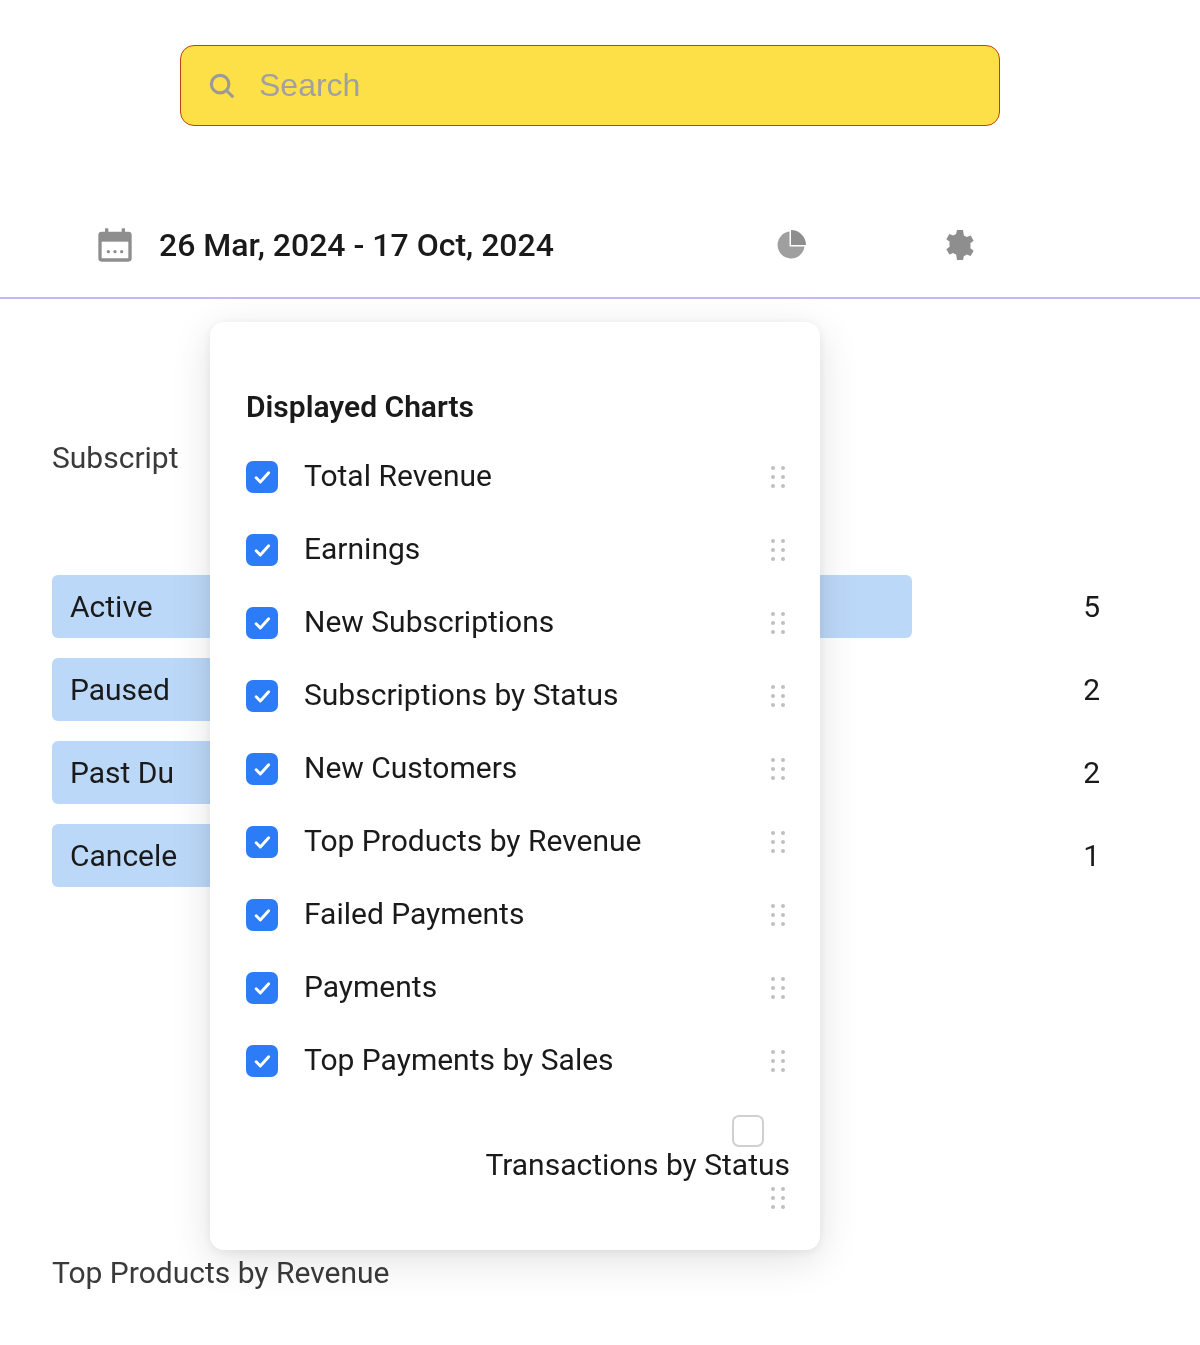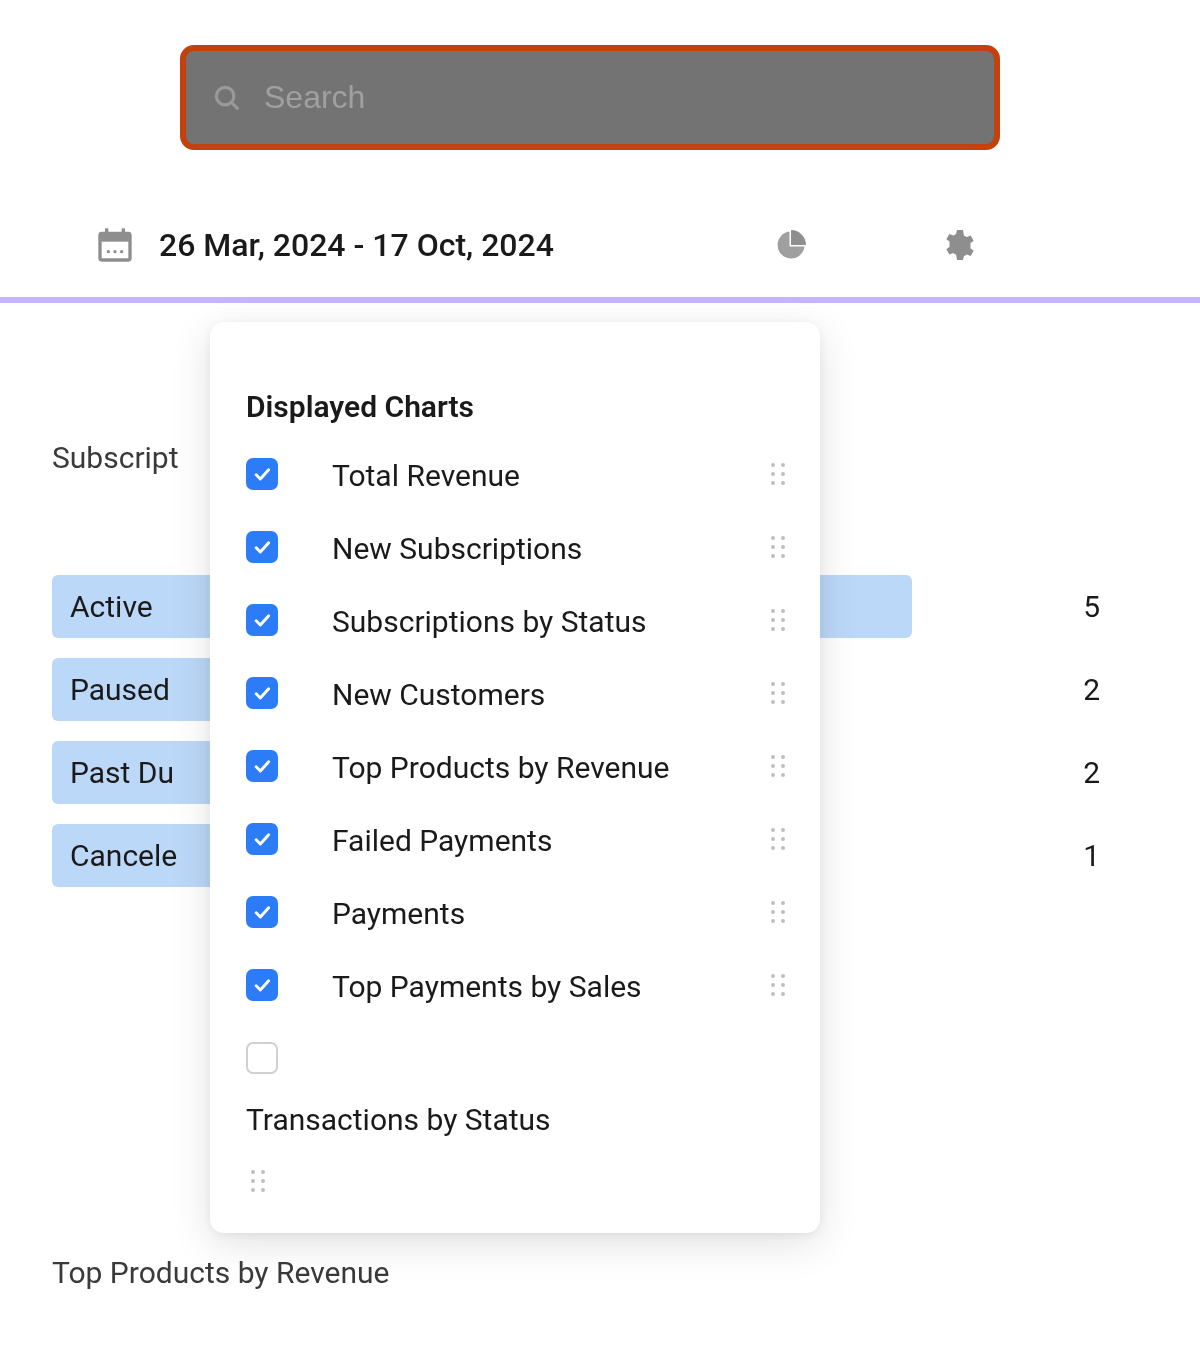--- a/index.html
+++ b/index.html
@@ -13,24 +13,24 @@
     }
     .search-wrap {
       position: absolute;
       top: 45px;
       left: 180px;
       width: 820px;
     }
     .search-input-container {
       display: flex;
       align-items: center;
-      border: 6px solid #c2410c;
+      border: 1px solid #c2410c;
       border-radius: 14px;
-      padding: 28px 26px;
-      background: #737373;
+      padding: 21px 26px;
+      background: #fde047;
     }
     .search-icon {
       width: 30px;
       height: 30px;
       color: #9a9a9a;
       margin-right: 22px;
     }
     .search-input {
       border: none;
       outline: none;
@@ -43,21 +43,21 @@
       color: #a0a0a0;
     }
     .toolbar {
       position: absolute;
       top: 225px;
       left: 0;
       right: 0;
       display: flex;
       align-items: center;
       padding: 0 95px 32px 95px;
-      border-bottom: 6px solid #c4b5fd;
+      border-bottom: 2px solid #c4b5fd;
     }
     .calendar-icon {
       width: 40px;
       height: 40px;
       color: #8e8e8e;
       margin-right: 24px;
     }
     .date-range {
       font-size: 32px;
       font-weight: 500;
@@ -130,23 +130,22 @@
     }
     .popover-title {
       font-size: 30px;
       font-weight: 600;
       color: #1a1a1a;
       margin-bottom: 34px;
       margin-top: 31px;
     }
     .check-row {
       display: flex;
-      align-items: flex-start;
+      align-items: flex-end;
       margin-bottom: 38px;
-      gap: 28px;
     }
     .check-row:last-child { margin-bottom: 0; flex-direction: column; }
     .checkbox {
       width: 32px;
       height: 32px;
       border-radius: 7px;
       display: flex;
       align-items: center;
       justify-content: center;
       flex-shrink: 0;
@@ -262,20 +261,36 @@
             <circle cx="7" cy="25" r="2"></circle>
             <circle cx="17" cy="25" r="2"></circle>
           </svg></div>
       </div>
       <div class="check-row">
         <div class="checkbox checked">
           <svg viewBox="0 0 24 24" fill="none" stroke="currentColor" stroke-width="3.5" stroke-linecap="round" stroke-linejoin="round">
             <polyline points="5 13 10 18 20 7"></polyline>
           </svg>
         </div>
+        <div class="check-label">Earnings</div>
+        <div class="drag-handle"><svg viewBox="0 0 24 32" fill="currentColor">
+            <circle cx="7" cy="7" r="2"></circle>
+            <circle cx="17" cy="7" r="2"></circle>
+            <circle cx="7" cy="16" r="2"></circle>
+            <circle cx="17" cy="16" r="2"></circle>
+            <circle cx="7" cy="25" r="2"></circle>
+            <circle cx="17" cy="25" r="2"></circle>
+          </svg></div>
+      </div>
+      <div class="check-row">
+        <div class="checkbox checked">
+          <svg viewBox="0 0 24 24" fill="none" stroke="currentColor" stroke-width="3.5" stroke-linecap="round" stroke-linejoin="round">
+            <polyline points="5 13 10 18 20 7"></polyline>
+          </svg>
+        </div>
         <div class="check-label">New Subscriptions</div>
         <div class="drag-handle"><svg viewBox="0 0 24 32" fill="currentColor">
             <circle cx="7" cy="7" r="2"></circle>
             <circle cx="17" cy="7" r="2"></circle>
             <circle cx="7" cy="16" r="2"></circle>
             <circle cx="17" cy="16" r="2"></circle>
             <circle cx="7" cy="25" r="2"></circle>
             <circle cx="17" cy="25" r="2"></circle>
           </svg></div>
       </div>

